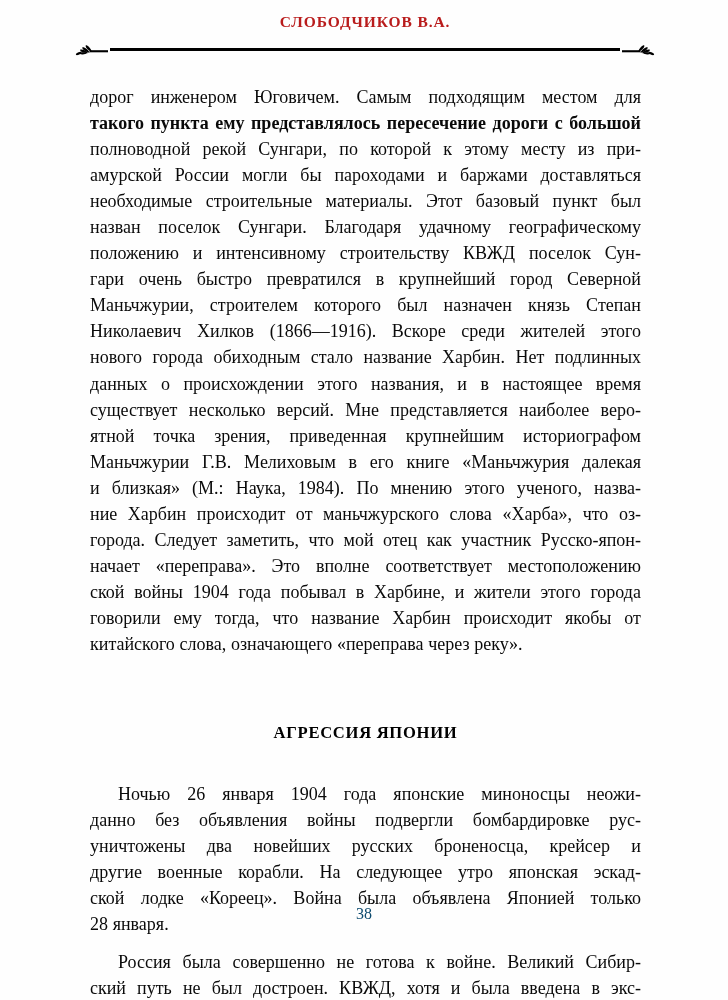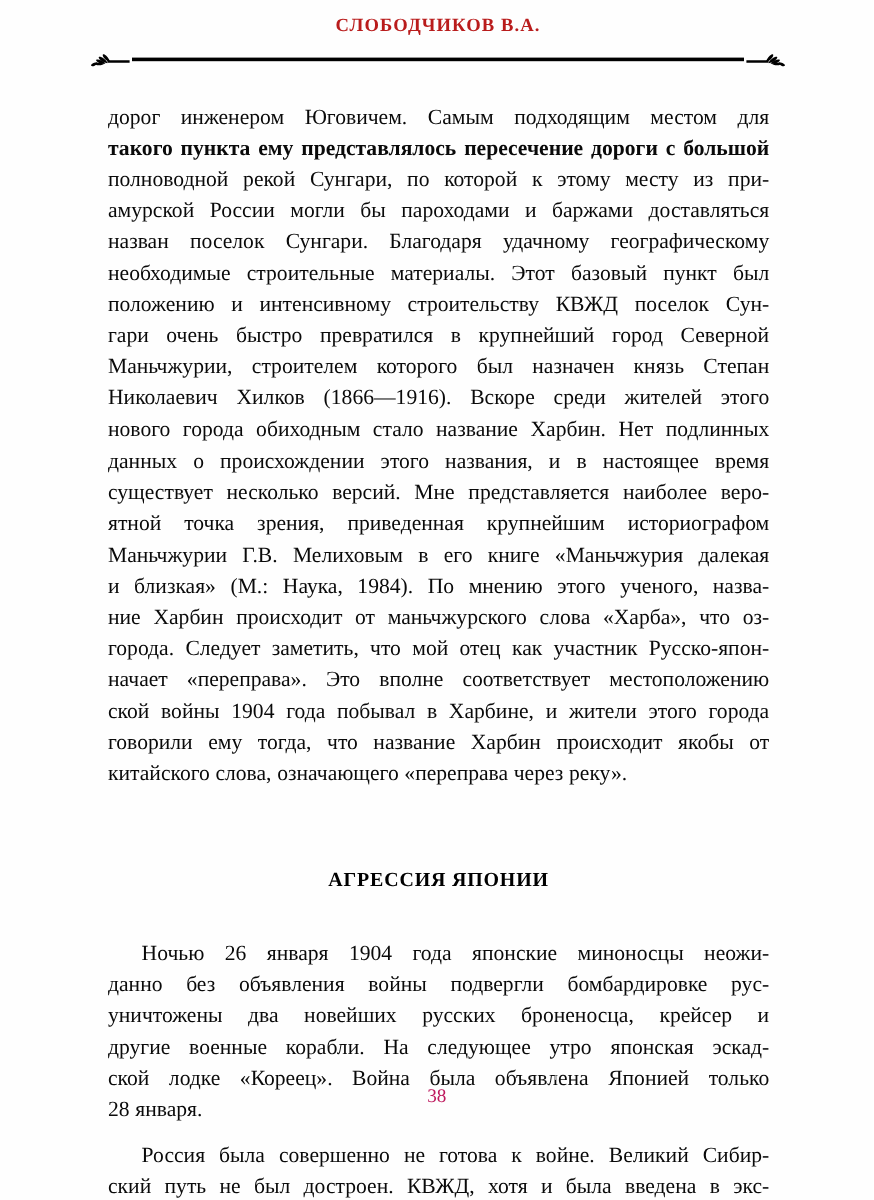--- a/index.html
+++ b/index.html
@@ -102,21 +102,21 @@
   }
 
   
   .folio {
     position: absolute;
     left: 0;
     right: 0;
     top: 905px;
     text-align: center;
     font-size: 16px;
-    color: #be185d;
+    color: #0c4a6e;
   }
 
   
   .speck {
     position: absolute;
     left: 462px;
     top: 896px;
     width: 2px;
     height: 4px;
     background: #b9b9b9;
@@ -162,22 +162,22 @@
     </div>
   </div>
 
   <div class="body-col">
 
     <p class="para" style="text-indent: 0px;">
         <span class="jline" style="text-align-last: justify;">дорог инженером Юговичем. Самым подходящим местом для</span>
         <span class="jline" style="text-align-last: justify; font-weight: bold;">такого пункта ему представлялось пересечение дороги с большой</span>
         <span class="jline" style="text-align-last: justify;">полноводной рекой Сунгари, по которой к этому месту из при-</span>
         <span class="jline" style="text-align-last: justify;">амурской России могли бы пароходами и баржами доставляться</span>
+        <span class="jline" style="text-align-last: justify;">необходимые строительные материалы. Этот базовый пункт был</span>
         <span class="jline" style="text-align-last: justify;">назван поселок Сунгари. Благодаря удачному географическому</span>
-        <span class="jline" style="text-align-last: justify;">необходимые строительные материалы. Этот базовый пункт был</span>
         <span class="jline" style="text-align-last: justify;">положению и интенсивному строительству КВЖД поселок Сун-</span>
         <span class="jline" style="text-align-last: justify;">гари очень быстро превратился в крупнейший город Северной</span>
         <span class="jline" style="text-align-last: justify;">Маньчжурии, строителем которого был назначен князь Степан</span>
         <span class="jline" style="text-align-last: justify;">Николаевич Хилков (1866—1916). Вскоре среди жителей этого</span>
         <span class="jline" style="text-align-last: justify;">нового города обиходным стало название Харбин. Нет подлинных</span>
         <span class="jline" style="text-align-last: justify;">данных о происхождении этого названия, и в настоящее время</span>
         <span class="jline" style="text-align-last: justify;">существует несколько версий. Мне представляется наиболее веро-</span>
         <span class="jline" style="text-align-last: justify;">ятной точка зрения, приведенная крупнейшим историографом</span>
         <span class="jline" style="text-align-last: justify;">Маньчжурии Г.В. Мелиховым в его книге «Маньчжурия далекая</span>
         <span class="jline" style="text-align-last: justify;">и близкая» (М.: Наука, 1984). По мнению этого ученого, назва-</span>

